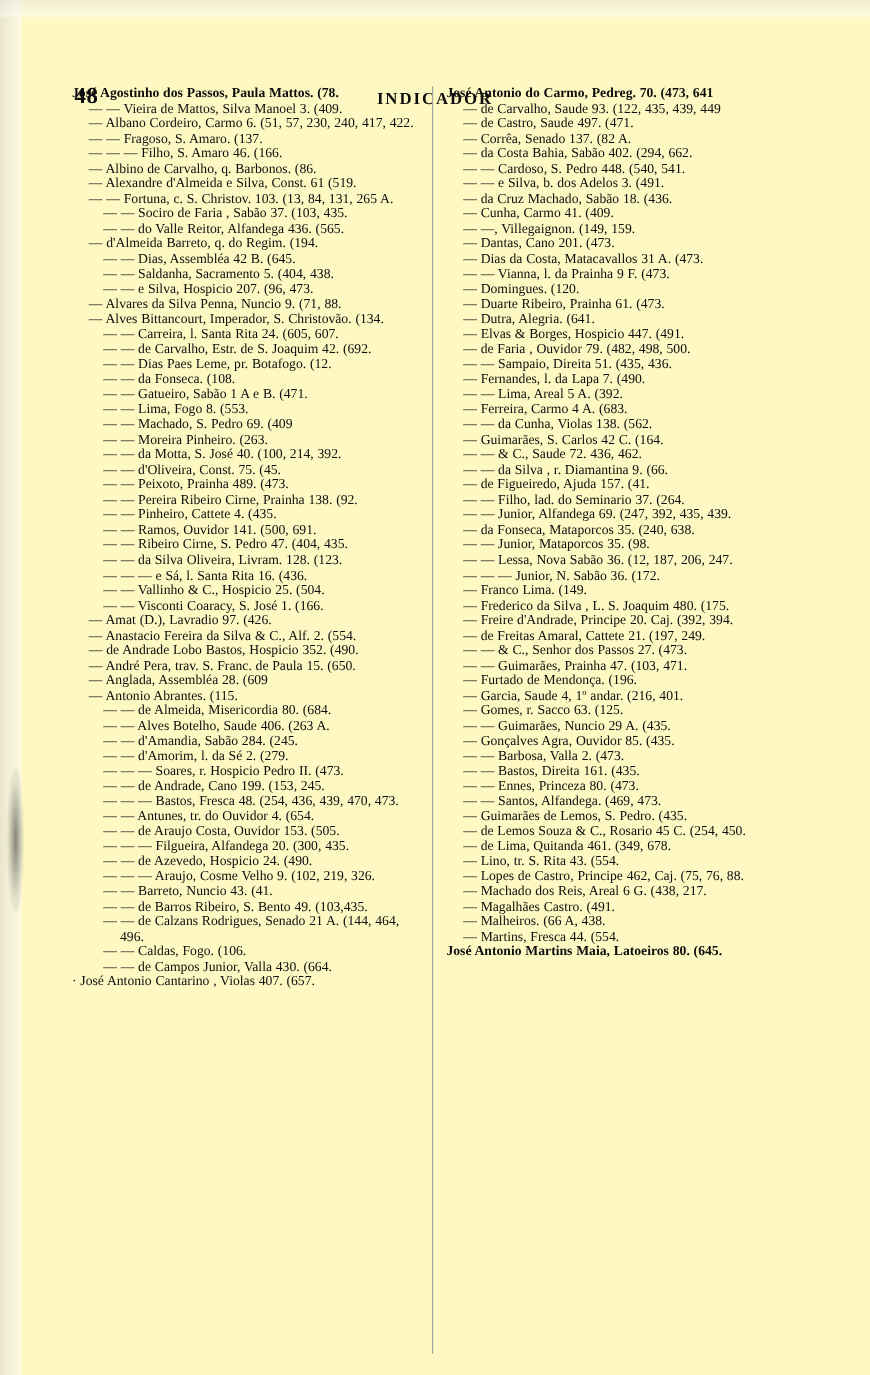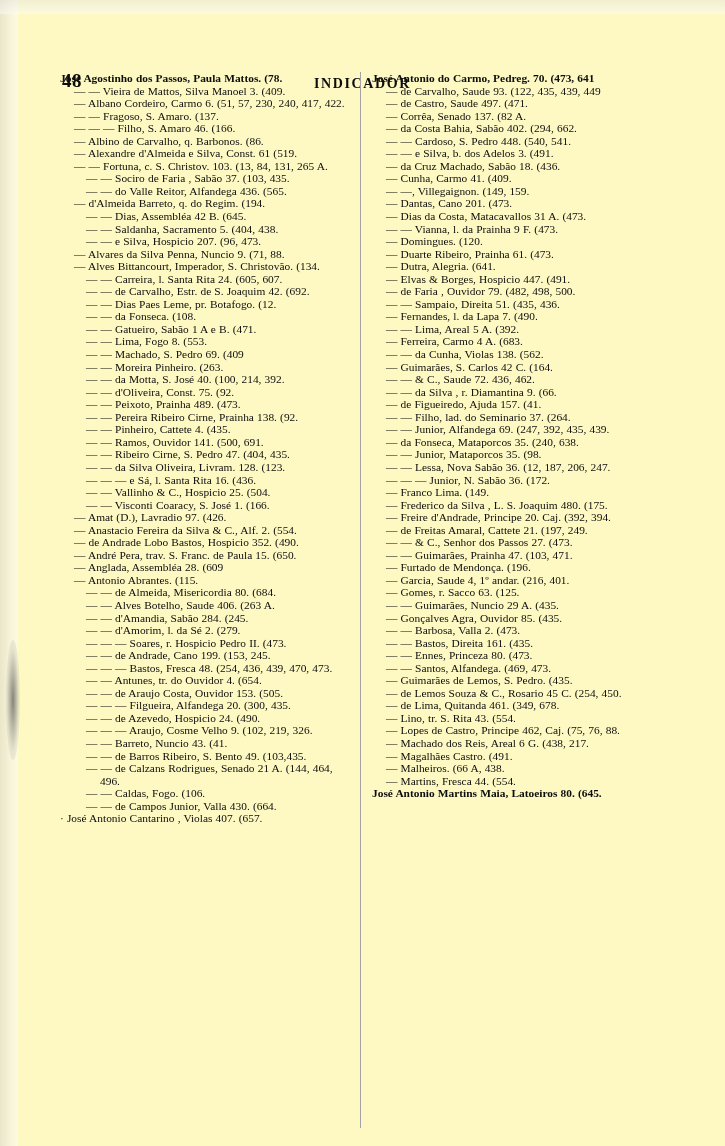--- a/index.html
+++ b/index.html
@@ -139,21 +139,21 @@
         <p class="entry lvl1">— Alves Bittancourt, Imperador, S. Christovão. (134.</p>
         <p class="entry lvl2">— — Carreira, l. Santa Rita 24. (605, 607.</p>
         <p class="entry lvl2">— — de Carvalho, Estr. de S. Joaquim 42. (692.</p>
         <p class="entry lvl2">— — Dias Paes Leme, pr. Botafogo. (12.</p>
         <p class="entry lvl2">— — da Fonseca. (108.</p>
         <p class="entry lvl2">— — Gatueiro, Sabão 1 A e B. (471.</p>
         <p class="entry lvl2">— — Lima, Fogo 8. (553.</p>
         <p class="entry lvl2">— — Machado, S. Pedro 69. (409</p>
         <p class="entry lvl2">— — Moreira Pinheiro. (263.</p>
         <p class="entry lvl2">— — da Motta, S. José 40. (100, 214, 392.</p>
-        <p class="entry lvl2">— — d'Oliveira, Const. 75. (92.</p>
+        <p class="entry lvl2">— — d'Oliveira, Const. 75. (45.</p>
         <p class="entry lvl2">— — Peixoto, Prainha 489. (473.</p>
         <p class="entry lvl2">— — Pereira Ribeiro Cirne,  Prainha 138. (92.</p>
         <p class="entry lvl2">— — Pinheiro, Cattete 4. (435.</p>
         <p class="entry lvl2">— — Ramos, Ouvidor 141. (500, 691.</p>
         <p class="entry lvl2">— — Ribeiro Cirne, S. Pedro 47. (404, 435.</p>
         <p class="entry lvl2">— — da Silva Oliveira, Livram. 128. (123.</p>
         <p class="entry lvl2">— — — e Sá, l. Santa Rita 16. (436.</p>
         <p class="entry lvl2">— — Vallinho &amp; C., Hospicio 25. (504.</p>
         <p class="entry lvl2">— — Visconti Coaracy, S. José 1. (166.</p>
         <p class="entry lvl1">— Amat (D.), Lavradio 97. (426.</p>

